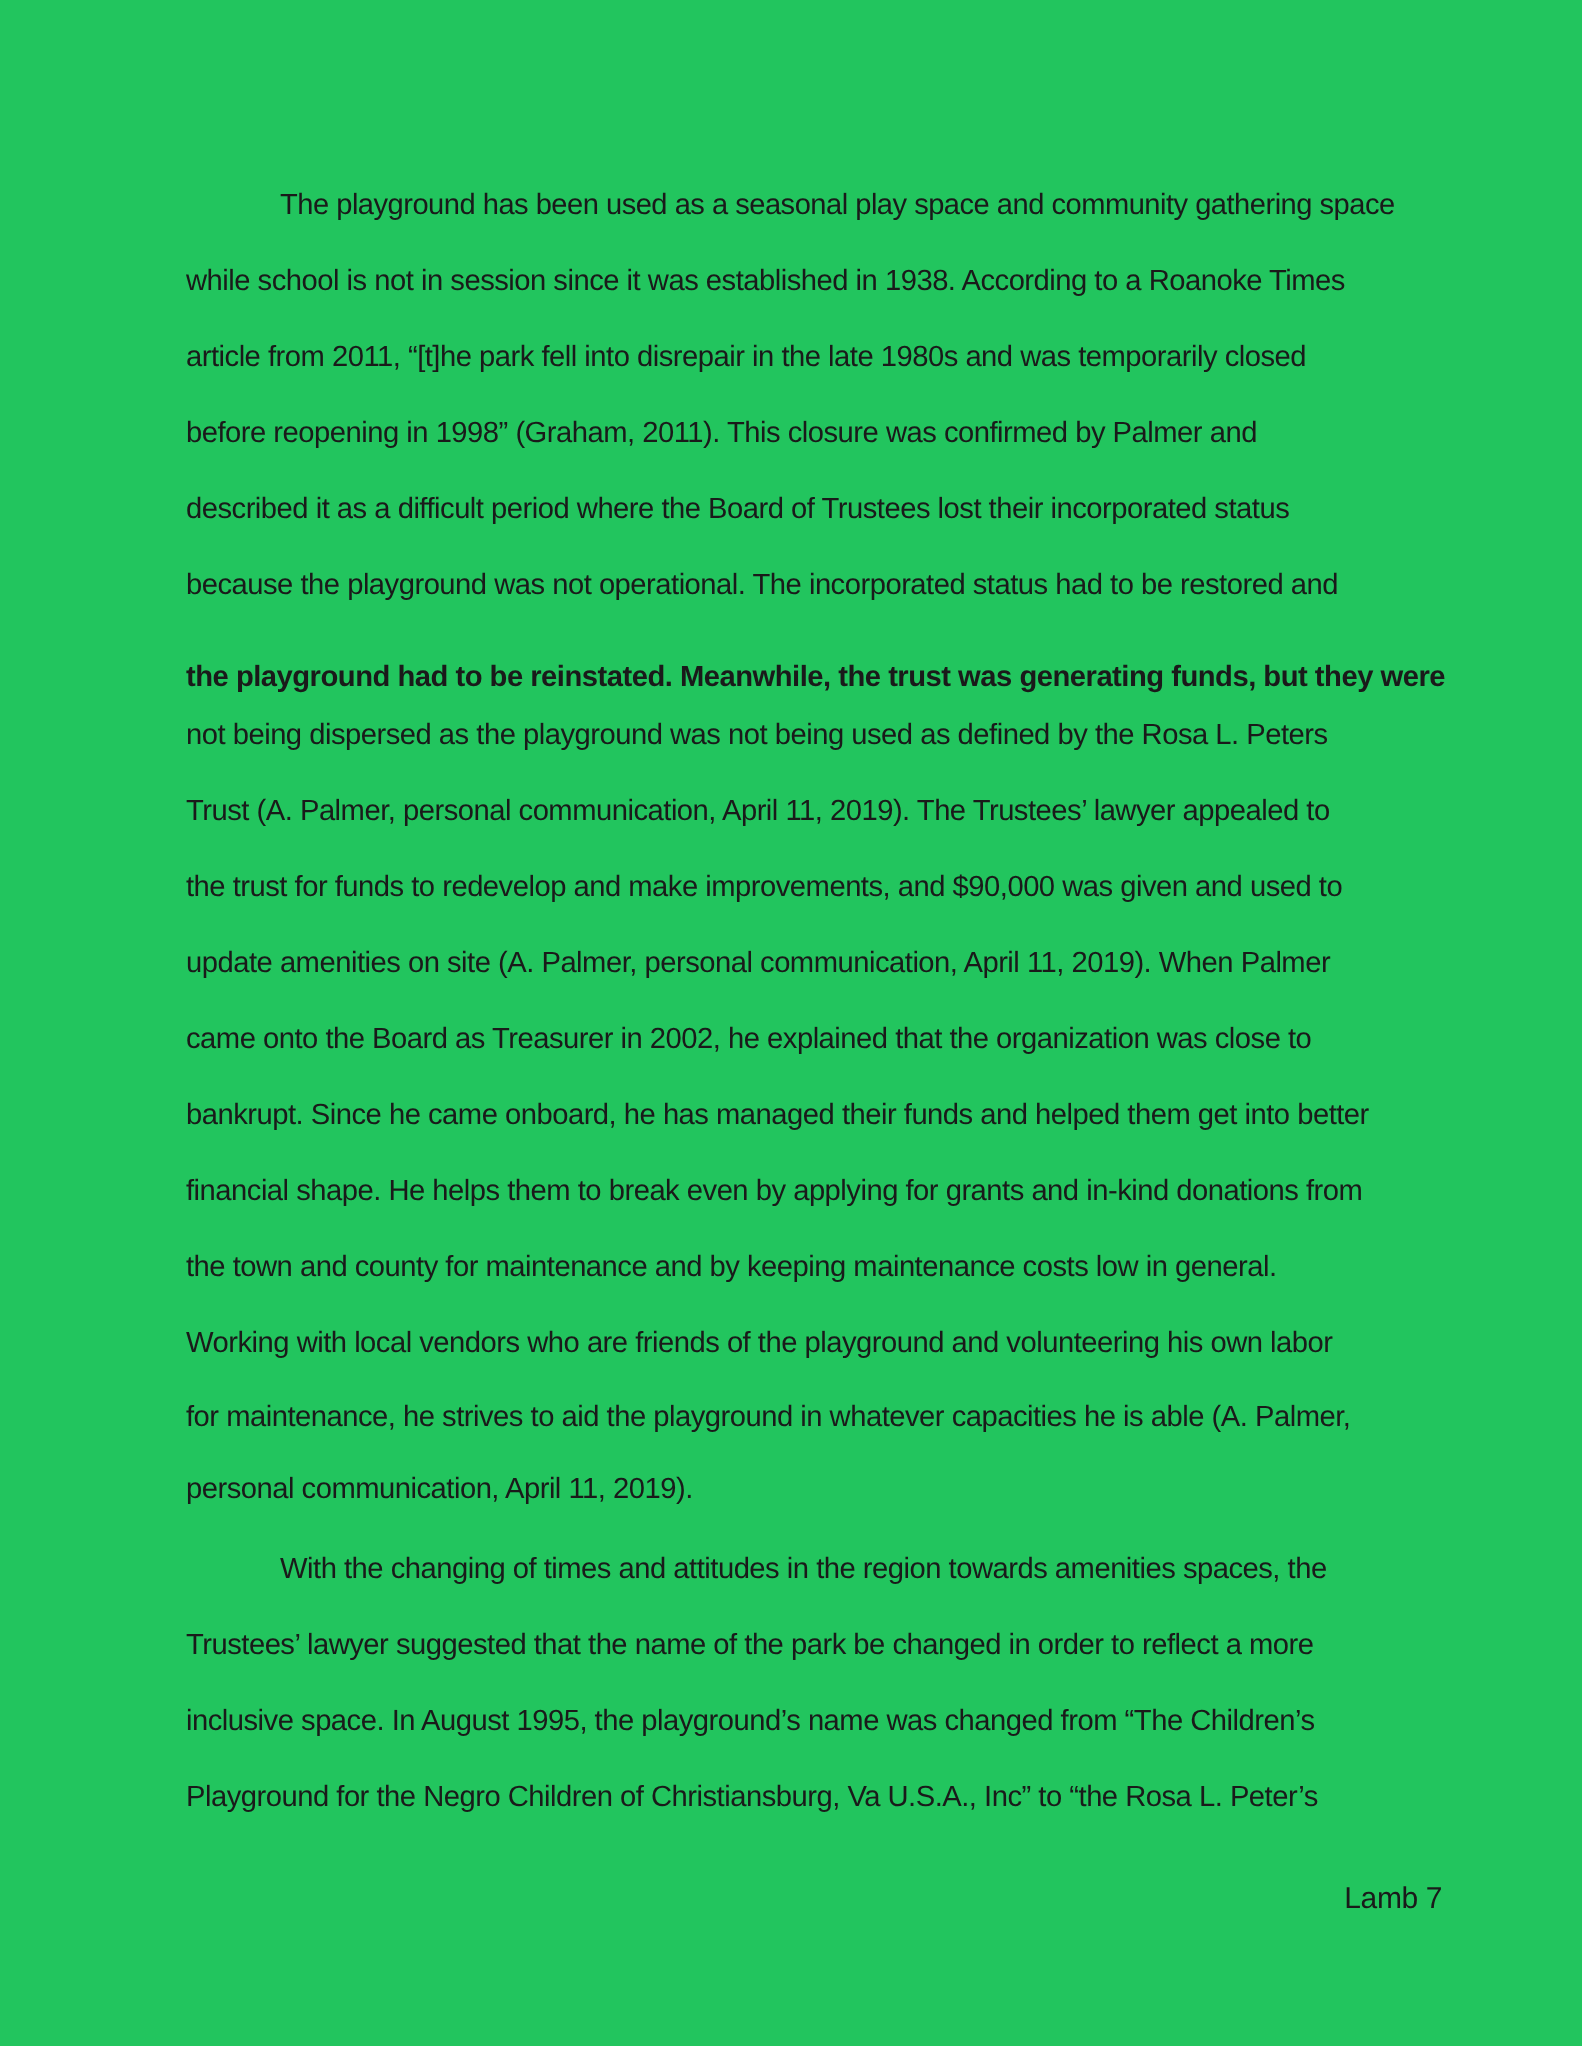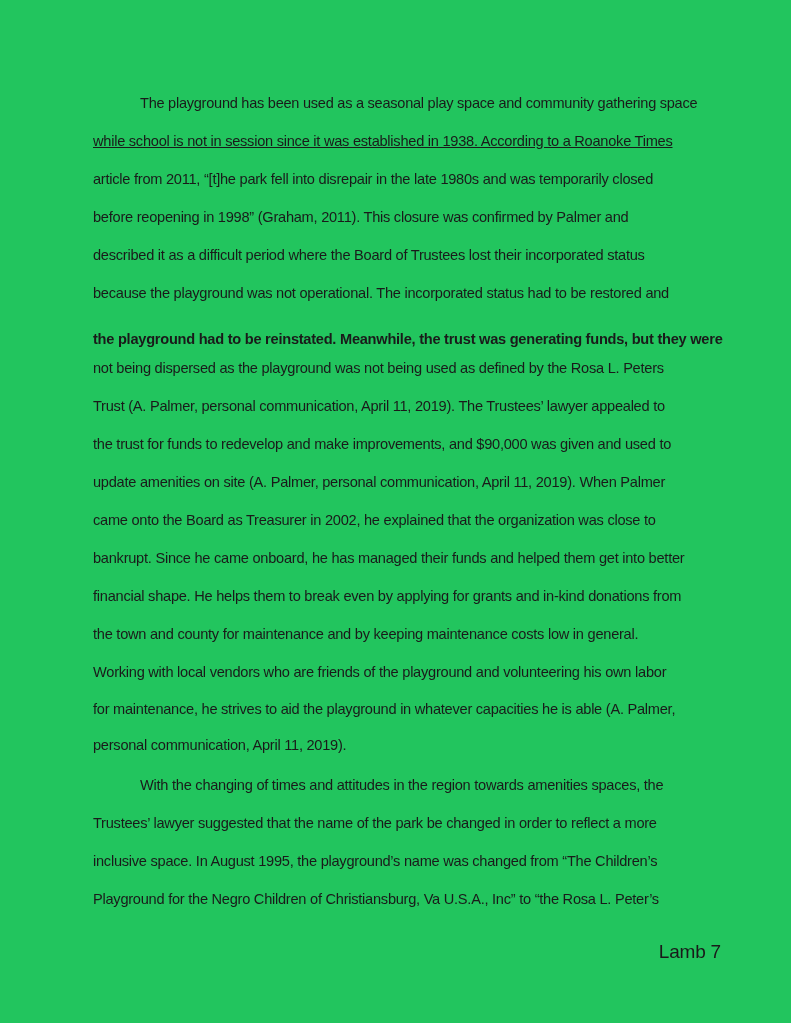--- a/index.html
+++ b/index.html
@@ -2,29 +2,29 @@
 <html><head>
 <meta charset="utf-8">
 <style>
   html, body { margin: 0; padding: 0; background: #ffffff; }
   body { width: 791px; height: 1023px; position: relative; overflow: hidden;
          font-family: "Liberation Sans", "DejaVu Sans", sans-serif; color: #1a1a1a; }
   .page { position: absolute; left: 0; top: 0; width: 791px; height: 1023px; background: #22c55e; padding-left: 24px; }
   .line { position: absolute; left: 93px; font-size: 14.6px; white-space: nowrap;
           letter-spacing: -0.25px; line-height: 20px; transform-origin: left center; }
   .indent { left: 140px; }
-  .footer { position: absolute; right: 94px; top: 941px; font-size: 19px; letter-spacing: -0.2px; }
+  .footer { position: absolute; right: 94px; top: 941px; font-size: 15px; letter-spacing: -0.2px; }
 </style>
 </head>
 <body>
 
 <div class="page">
   <div>
     <div class="line indent" style="top: 93px; transform: scaleX(0.996422);">The playground has been used as a seasonal play space and community gathering space</div>
-    <div class="line" style="top: 130.9px; text-decoration: underline;">while school is not in session since it was established in 1938. According to a Roanoke Times</div>
+    <div class="line" style="top: 130.9px;">while school is not in session since it was established in 1938. According to a Roanoke Times</div>
     <div class="line" style="top: 168.8px;">article from 2011, “[t]he park fell into disrepair in the late 1980s and was temporarily closed</div>
     <div class="line" style="top: 206.7px;">before reopening in 1998” (Graham, 2011). This closure was confirmed by Palmer and</div>
     <div class="line" style="top: 244.6px;">described it as a difficult period where the Board of Trustees lost their incorporated status</div>
     <div class="line" style="top: 282.5px;">because the playground was not operational.  The incorporated status had to be restored and</div>
     <div class="line" style="top: 329px; font-weight: bold;">the playground had to be reinstated. Meanwhile, the trust was generating funds, but they were</div>
     <div class="line" style="top: 358.3px;">not being dispersed as the playground was not being used as defined by the Rosa L. Peters</div>
     <div class="line" style="top: 396.2px;">Trust (A. Palmer, personal communication, April 11, 2019). The Trustees’ lawyer appealed to</div>
     <div class="line" style="top: 434.1px;">the trust for funds to redevelop and make improvements, and $90,000 was given and used to</div>
     <div class="line" style="top: 472px;">update amenities on site (A. Palmer, personal communication, April 11, 2019). When Palmer</div>
     <div class="line" style="top: 509.9px;">came onto the Board as Treasurer in 2002, he explained that the organization was close to</div>

